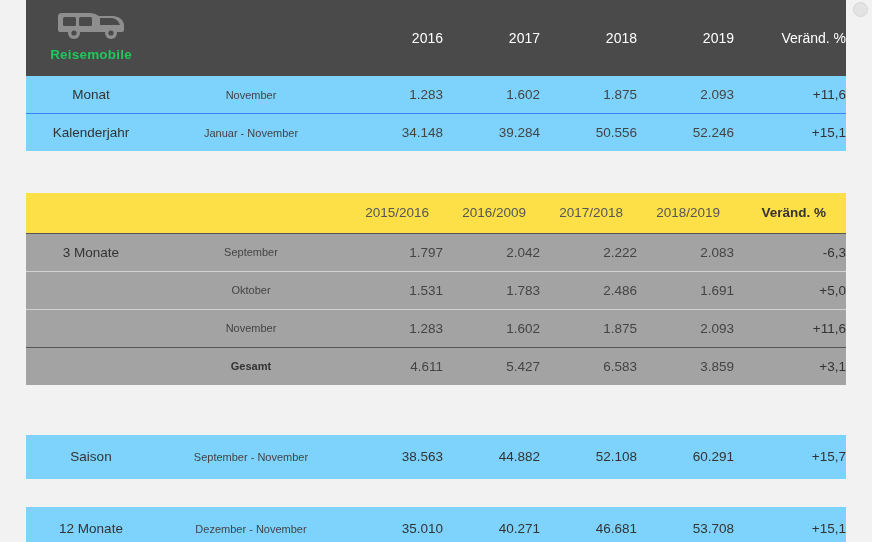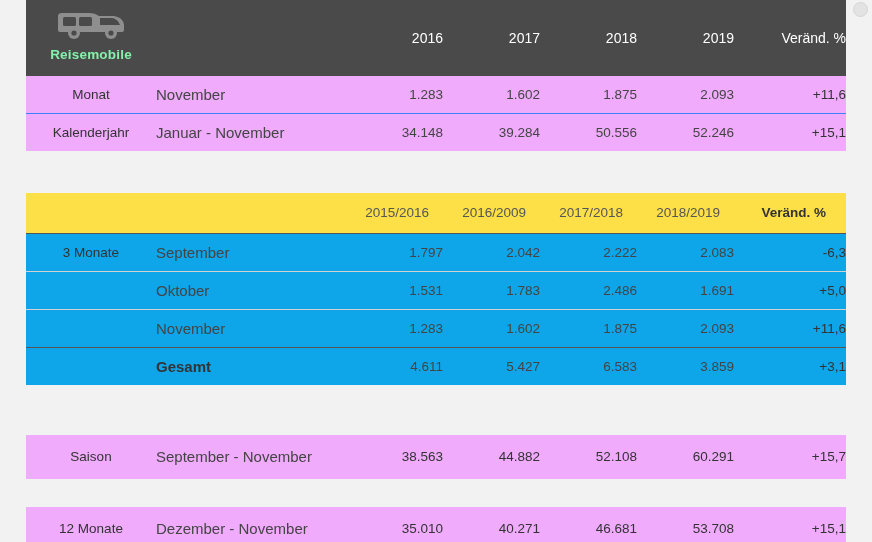--- a/index.html
+++ b/index.html
@@ -38,22 +38,23 @@
     font-weight: normal;
   }
 
   .cell-label {
     text-align: center;
     font-weight: bold;
     color: #333;
     font-size: 13.5px;
   }
   .cell-period {
+    text-align: center;
     color: #444;
-    font-size: 15px;
+    font-size: 11px;
   }
   .cell-num {
     text-align: right;
     padding-right: 14px;
     color: #444;
     font-size: 13.5px;
   }
   .cell-chg {
     text-align: right;
     padding-right: 20px;
@@ -90,21 +91,21 @@
     transform: translateX(-50%);
     top: 4px;
   }
   .brand-text {
     position: absolute;
     left: 0; right: 0;
     bottom: 8px;
     text-align: center;
     font-weight: bold;
     font-size: 13.5px;
-    color: #86efac;
+    color: #22c55e;
     letter-spacing: .2px;
   }
   .hdr-year {
     text-align: right;
     padding-right: 14px;
     font-weight: bold;
     font-size: 14px;
     color: #ffffff;
     vertical-align: bottom;
     padding-bottom: 16px;
@@ -112,21 +113,21 @@
   .hdr-chg {
     text-align: right;
     padding-right: 20px;
     font-weight: bold;
     font-size: 14px;
     color: #ffffff;
     vertical-align: bottom;
     padding-bottom: 16px;
   }
 
-  .row-white { background: #f0abfc; }
+  .row-white { background: #7dd3fc; }
   .row-sep   { border-top: 1px solid #3b82f6; }
 
   
   .hdr-light {
     background: #fde047;
     height: 40px;
   }
   .hdr-light .hy {
     text-align: right;
     padding-right: 14px;
@@ -134,21 +135,21 @@
     color: #555;
     font-size: 13.5px;
   }
   .hdr-light .hc {
     text-align: right;
     padding-right: 20px;
     font-weight: bold;
     color: #333;
     font-size: 13.5px;
   }
-  .row-plain { background: #0ea5e9; }
+  .row-plain { background: #a3a3a3; }
   .line-top-dark { border-top: 1px solid #555; }
   .line-top-light { border-top: 1px solid #d2d2d2; }
 
   .bold-num { font-weight: bold; color: #333; text-align: right; }
 
   .gap-22 { height: 22px; }
   .gap-28 { height: 28px; }
   .gap-14 { height: 14px; }
 
   

